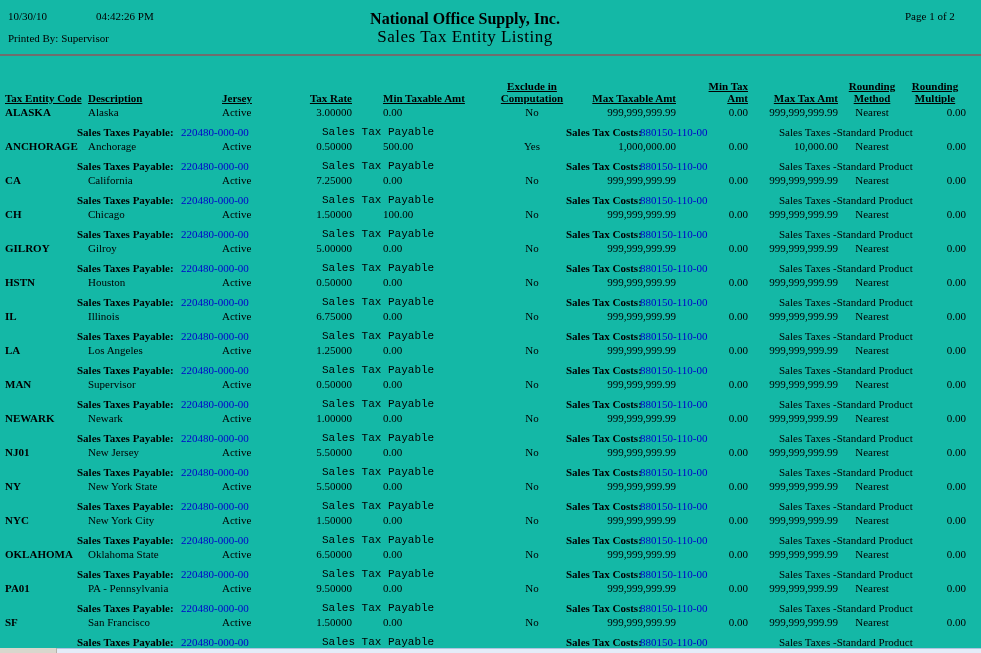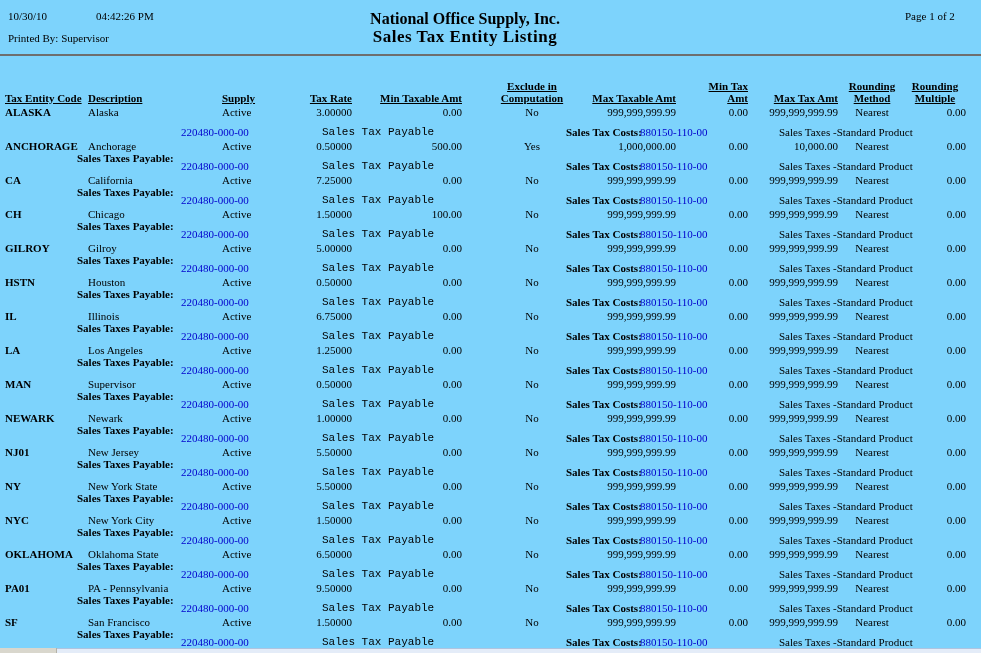--- a/index.html
+++ b/index.html
@@ -1,58 +1,58 @@
 <!DOCTYPE html>
 <html><head>
 <meta charset="utf-8">
 <style>
   html,body{margin:0;padding:0;background:#fff;}
   .report{
-    position:relative;width:981px;height:653px;background:#7dd3fc;overflow:hidden;
+    position:relative;width:981px;height:653px;background:#14b8a6;overflow:hidden;
     font-family:"Liberation Serif","DejaVu Serif",serif;font-size:11px;color:#000;
   }
   .abs{position:absolute;white-space:nowrap;}
   .bold{font-weight:bold;}
   .center-wrap{position:absolute;left:0;width:930px;text-align:center;}
   .hdr-company{top:10px;font-size:16px;font-weight:bold;}
-  .hdr-title{top:27px;font-size:17px;font-weight:bold;letter-spacing:0.5px;}
+  .hdr-title{top:27px;font-size:17px;font-weight:normal;letter-spacing:0.5px;}
   .hdr-date{left:8px;top:10px;}
   .hdr-time{left:75px;top:10px;padding-left:21px;}
   .hdr-printedby{left:8px;top:32px;}
   .hdr-page{left:905px;top:10px;}
   .hdr-rule{position:absolute;left:0;top:54px;width:981px;height:2px;background:#6e6e6e;}
 
   
   .thead{position:absolute;left:0;top:77px;width:981px;height:28px;}
   .th{position:absolute;bottom:1px;font-weight:bold;line-height:12px;}
   .th span{display:block;text-decoration:underline;}
 
   
   .c-code{left:5px;width:80px;text-align:left;}
   .c-desc{left:88px;width:132px;text-align:left;}
   .c-status{left:222px;width:46px;text-align:left;}
   .c-rate{left:270px;width:82px;text-align:right;}
-  .c-mintaxable{left:372px;width:90px;text-align:right;}
+  .c-mintaxable{left:383px;width:90px;}
   .c-exclude{left:500px;width:64px;text-align:center;}
   .c-maxtaxable{left:576px;width:100px;text-align:right;}
   .c-mintax{left:690px;width:58px;text-align:right;}
   .c-maxtax{left:756px;width:82px;text-align:right;}
   .c-method{left:845px;width:54px;text-align:center;}
   .c-multiple{left:904px;width:62px;text-align:right;}
   .th.c-method,.th.c-multiple{text-align:center;}
 
   
   .rows{position:absolute;left:0;top:106px;width:981px;}
   .block{position:relative;height:34px;}
   .row{position:absolute;left:0;width:981px;height:14px;}
   .row.main{top:0;}
   .row.gl{top:20px;}
   .cell{position:absolute;white-space:nowrap;line-height:13px;}
   .acct{color:#0000cc;}
-  .gl-paylbl{left:77px;margin-top:26px;}
+  .gl-paylbl{left:77px;}
   .gl-payacct{left:181px;}
   .gl-paydesc{left:322px;font-family:Liberation Mono, monospace;}
   .gl-costlbl{left:566px;}
   .gl-costacct{left:640px;}
   .gl-costdesc{left:779px;}
 
   
   .scrollbar{position:absolute;left:0;bottom:0;width:981px;height:5px;background:#e4ecf8;border-top:1px solid #aec4e0;box-sizing:border-box;}
   .scroll-thumb{position:absolute;left:0;bottom:0;width:57px;height:5px;background:#d9d7cd;border-right:1px solid #b4b2a8;box-sizing:border-box;}
 </style>
@@ -70,21 +70,21 @@
   <div class="hdr-rule"></div>
 
   <div class="thead">
     <div class="th c-code">
         <span>Tax Entity Code</span>
       </div>
     <div class="th c-desc">
         <span>Description</span>
       </div>
     <div class="th c-status">
-        <span>Supply</span>
+        <span>Jersey</span>
       </div>
     <div class="th c-rate">
         <span>Tax Rate</span>
       </div>
     <div class="th c-mintaxable">
         <span>Min Taxable Amt</span>
       </div>
     <div class="th c-exclude">
         <span>Exclude in</span>
         <span>Computation</span>

